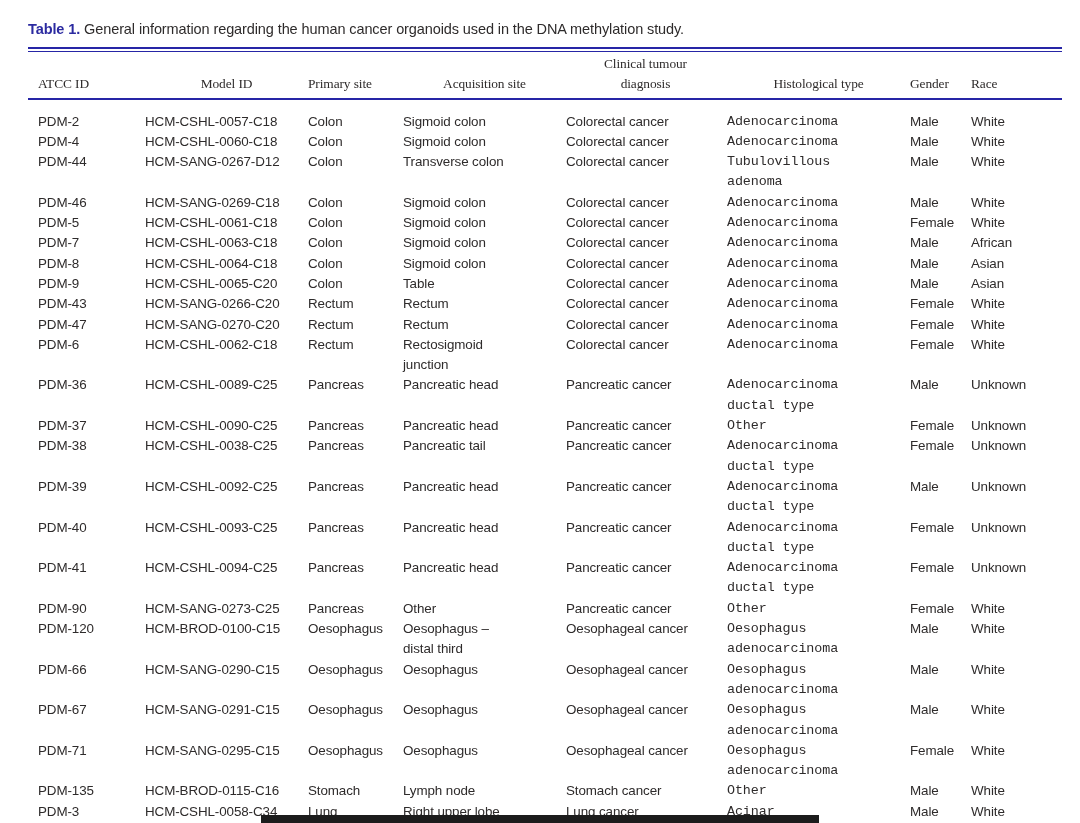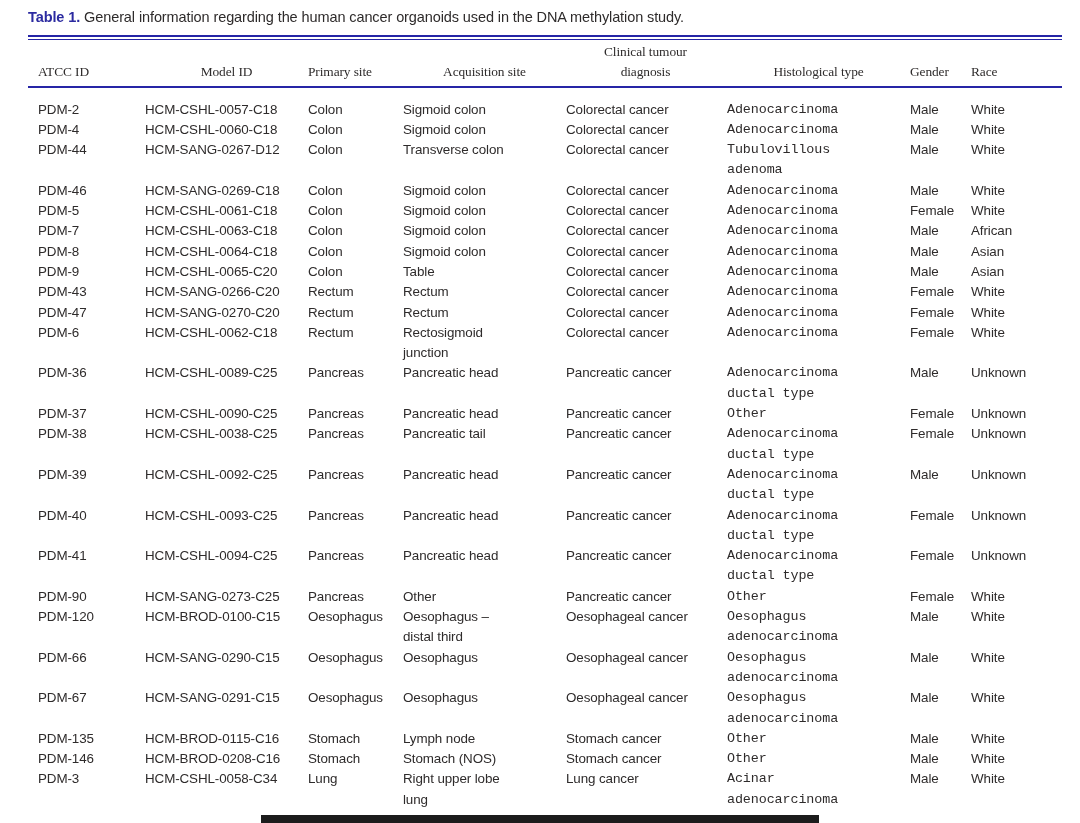--- a/index.html
+++ b/index.html
@@ -13,21 +13,21 @@
   .page {
     position: relative;
     width: 1080px;
     height: 823px;
     overflow: hidden;
     background: #ffffff;
     font-family: "Liberation Sans", sans-serif;
     color: var(--text-color);
   }
   .caption {
-    margin: 7px 18px 0 28px;
+    margin: 19px 18px 0 28px;
     font-size: 14.5px;
     line-height: 21px;
     letter-spacing: -0.1px;
   }
   .caption-label {
     color: var(--caption-label-color);
     font-weight: bold;
   }
   .rule-double {
     margin: 7px 18px 0 28px;
@@ -324,40 +324,40 @@
           <td>PDM-67</td>
           <td>HCM-SANG-0291-C15</td>
           <td>Oesophagus</td>
           <td>Oesophagus</td>
           <td>Oesophageal cancer</td>
           <td>Oesophagus adenocarcinoma</td>
           <td>Male</td>
           <td>White</td>
         </tr>
         <tr>
+          <td>PDM-71</td>
+          <td>HCM-SANG-0295-C15</td>
+          <td>Oesophagus</td>
+          <td>Oesophagus</td>
+          <td>Oesophageal cancer</td>
+          <td>Oesophagus adenocarcinoma</td>
+          <td>Female</td>
+          <td>White</td>
+        </tr>
+        <tr>
           <td>PDM-135</td>
           <td>HCM-BROD-0115-C16</td>
           <td>Stomach</td>
           <td>Lymph node</td>
           <td>Stomach cancer</td>
           <td>Other</td>
           <td>Male</td>
           <td>White</td>
         </tr>
         <tr>
-          <td>PDM-146</td>
-          <td>HCM-BROD-0208-C16</td>
-          <td>Stomach</td>
-          <td>Stomach (NOS)</td>
-          <td>Stomach cancer</td>
-          <td>Other</td>
-          <td>Male</td>
-          <td>White</td>
-        </tr>
-        <tr>
           <td>PDM-3</td>
           <td>HCM-CSHL-0058-C34</td>
           <td>Lung</td>
           <td>Right upper lobe lung</td>
           <td>Lung cancer</td>
           <td>Acinar adenocarcinoma</td>
           <td>Male</td>
           <td>White</td>
         </tr>
       </tbody>

